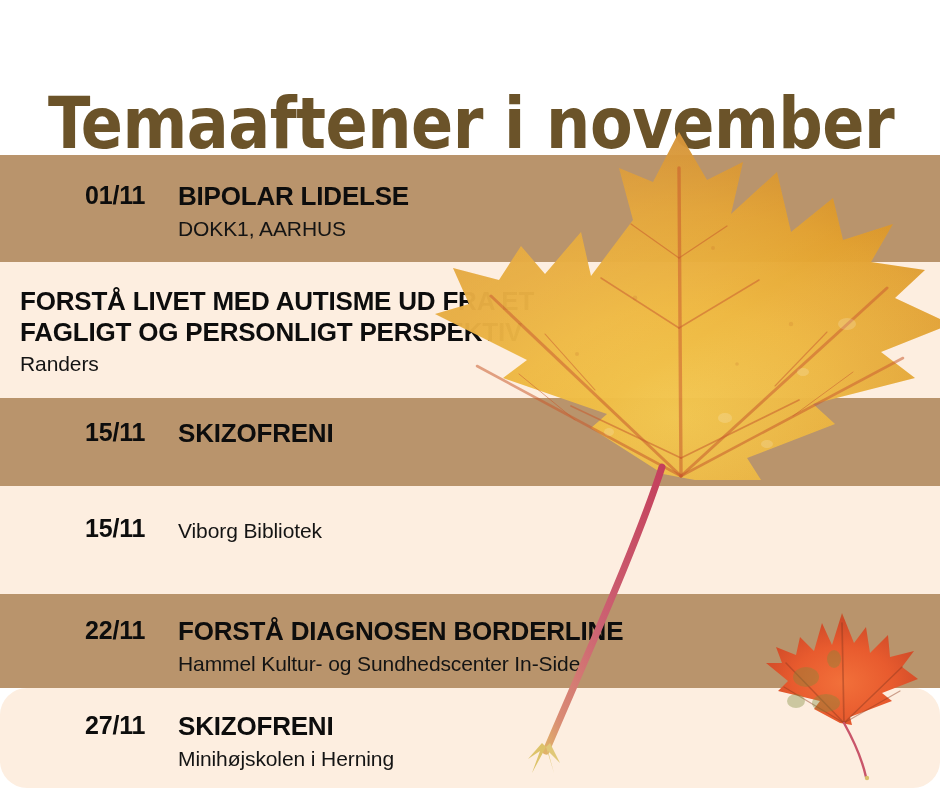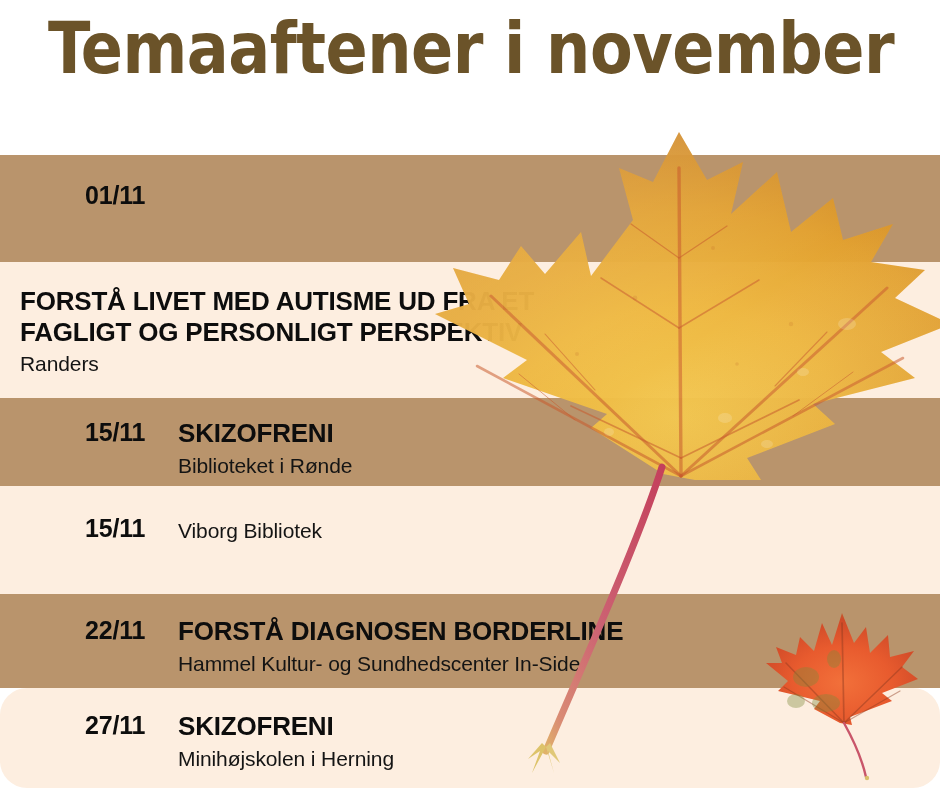--- a/index.html
+++ b/index.html
@@ -11,23 +11,23 @@
   }
   #poster{
     position:relative;
     width:940px;height:788px;
     background:#ffffff;
     overflow:hidden;
   }
 
   
   .header{
-    position:absolute;left:0;top:12px;width:940px;height:155px;
+    position:absolute;left:0;top:4px;width:940px;height:155px;
     background:#ffffff;
-    display:flex;align-items:flex-start;
+    display:flex;align-items:flex-end;
   }
   .poster-title{
     margin-left:48px;
     font-family:"DejaVu Sans Condensed","Liberation Sans", sans-serif;
     font-size:72px;
     font-weight:700;
     letter-spacing:-0.5px;
     color:#6b5329;
     line-height:1;
     white-space:nowrap;
@@ -119,35 +119,38 @@
 <div id="poster">
 
   <div class="header">
     <div class="poster-title">Temaaftener i november</div>
   </div>
 
   <div class="rows">
 
     <div class="row tan row-1">
       <div class="row-date">01/11</div>
+      <div class="row-body">
+        <div class="row-title">BIPOLAR LIDELSE</div>
+        <div class="row-venue">DOKK1, AARHUS</div>
+      </div>
     </div>
 
     <div class="row cream row-2">
       <div class="row-body">
         <div class="row-title">FORSTÅ LIVET MED AUTISME UD FRA ET
 FAGLIGT OG PERSONLIGT PERSPEKTIV</div>
         <div class="row-venue">Randers</div>
       </div>
     </div>
 
     <div class="row tan row-3">
       <div class="row-date">15/11</div>
       <div class="row-body">
         <div class="row-title">SKIZOFRENI</div>
-        <div class="row-venue">Biblioteket i Rønde</div>
       </div>
     </div>
 
     <div class="row cream row-4">
       <div class="row-date">15/11</div>
       <div class="row-body">
         <div class="row-venue">Viborg Bibliotek</div>
       </div>
     </div>
 

